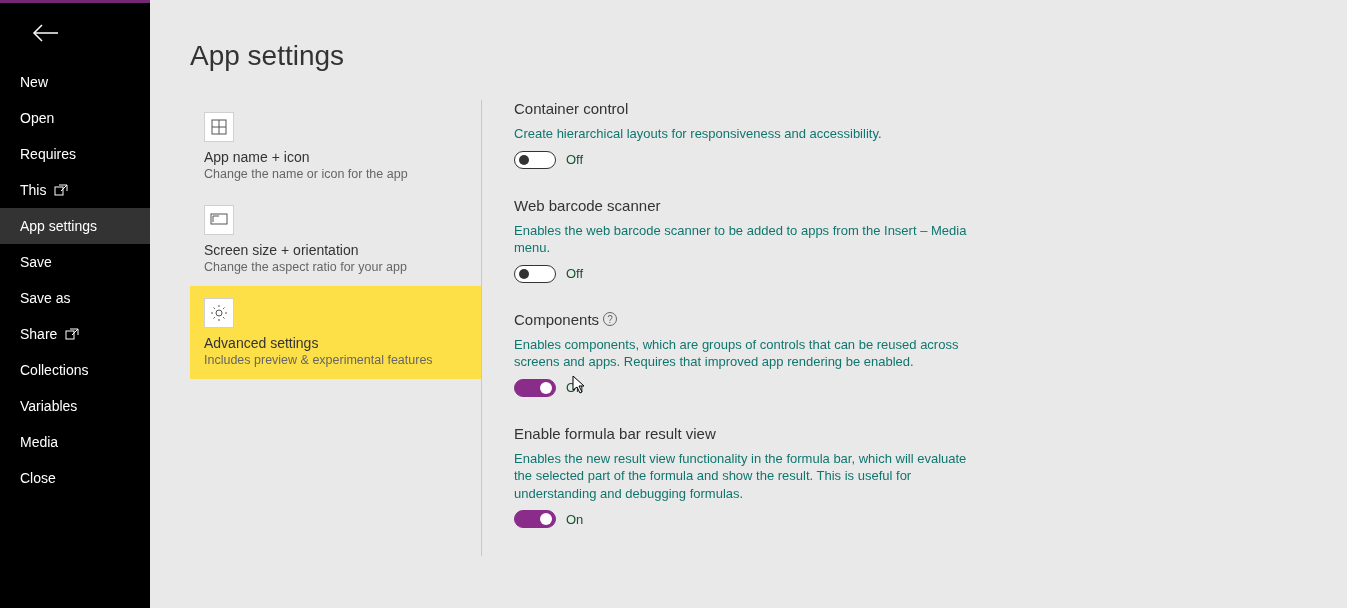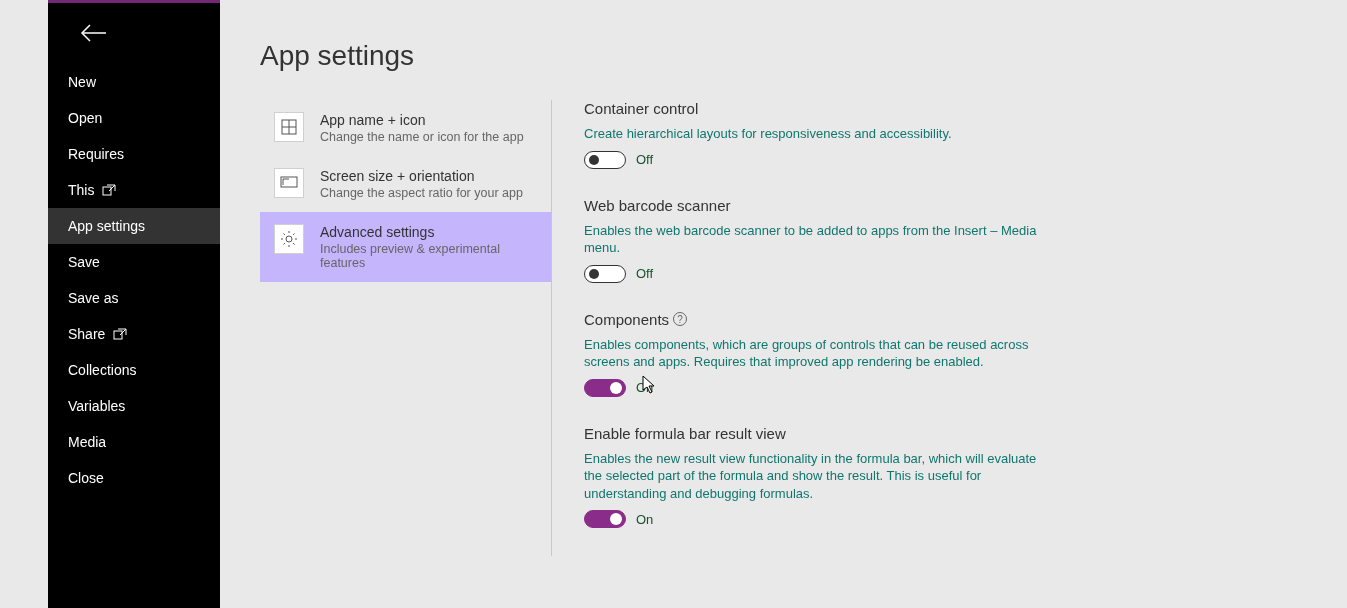--- a/index.html
+++ b/index.html
@@ -8,28 +8,27 @@
     font-size: 14px;
     color: #333;
     background: #e9e9e9;
     width: 1347px;
     height: 608px;
     overflow: hidden;
     display: flex;
   }
   
   .sidebar {
-    width: 172px;
+    width: 150px;
     background: #000;
     color: #fff;
     display: flex;
     flex-direction: column;
     padding-top: 2px;
     border-top: 3px solid #742774;
-    margin-left: 48px;
   }
   .sidebar .back {
     padding: 18px 20px 18px 32px;
   }
   .sidebar .back svg { stroke: #fff; }
   .sidebar .nav-item {
     padding: 10px 20px;
     font-size: 14px;
     display: flex;
     align-items: center;
@@ -60,26 +59,27 @@
     display: flex;
     gap: 32px;
   }
   .settings-tabs {
     width: 292px;
     border-right: 1px solid #c8c8c8;
   }
   .tab {
     display: flex;
     align-items: flex-start;
-    gap: 16px;
+    gap: 7px;
     padding: 12px 14px;
     cursor: pointer;
+    flex-direction: column;
   }
   .tab.selected {
-    background: #c4b5fd;
+    background: #fde047;
   }
   .tab .tab-icon {
     width: 30px; height: 30px;
     background: #fff;
     border: 1px solid #d0d0d0;
     display: flex;
     align-items: center;
     justify-content: center;
     flex-shrink: 0;
   }

